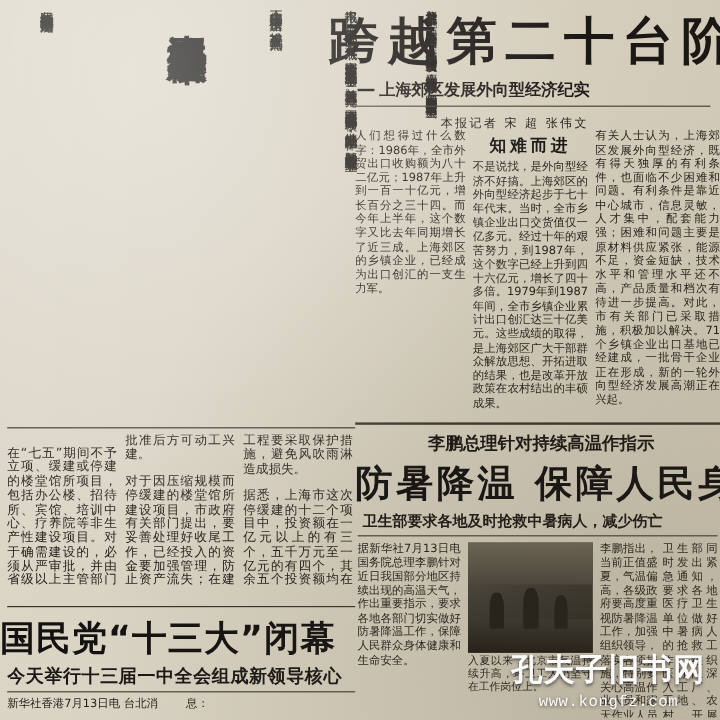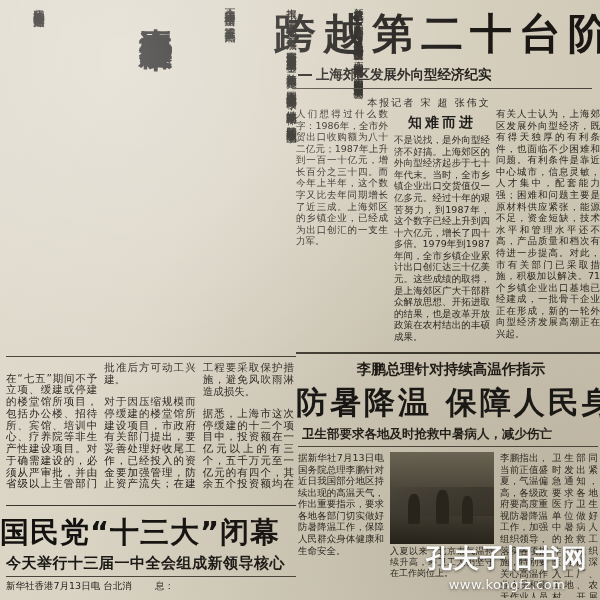--- a/index.html
+++ b/index.html
@@ -400,20 +400,21 @@
     letter-spacing: 1px;
     white-space: nowrap;
   }
   #wm-sub {
     font-size: 13px;
     color: rgba(255,255,255,0.95);
     text-shadow: 0 1px 3px rgba(0,0,0,0.55);
     letter-spacing: 0.5px;
     white-space: nowrap;
     margin-top: 1px;
+    font-family: Liberation Mono, monospace;
   }
 </style>
 </head>
 <body>
 
 <div class="page">
 
   <div id="left-region">
 
     <div id="left-tiny-col" class="vcol">坚决执行国务院清理楼堂馆所通知</div>

